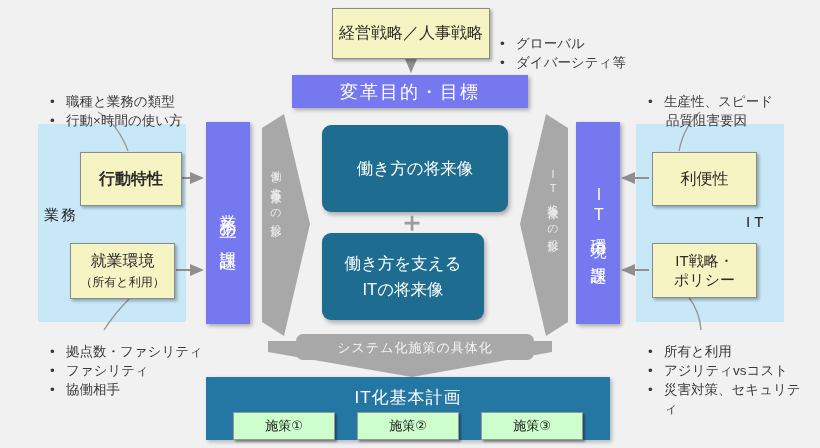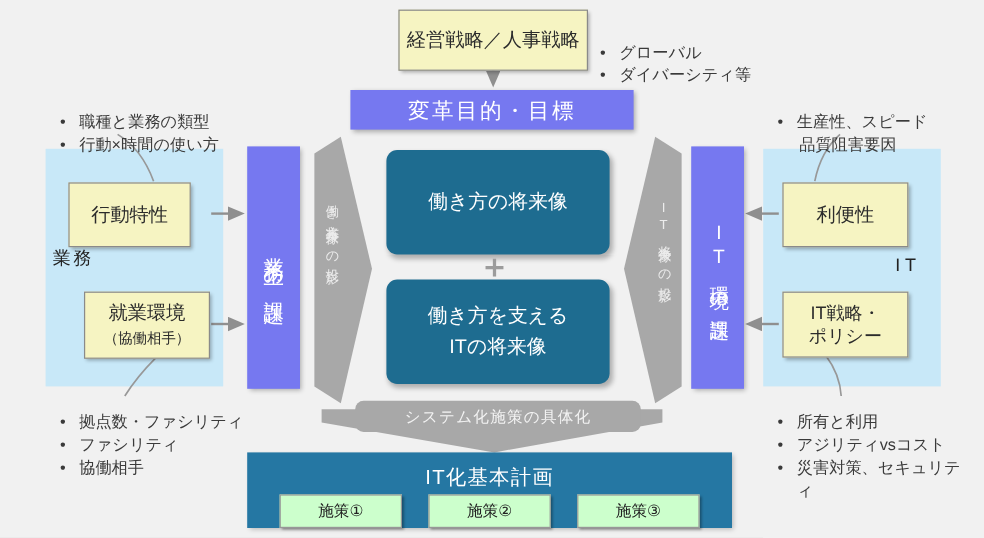--- a/index.html
+++ b/index.html
@@ -107,36 +107,36 @@
   </ul>
 
   <div class="abs pbox" style="left:292px;top:75px;width:236px;height:33px;">
     <span class="goal">変革目的・目標</span>
   </div>
 
   <div class="abs tbox" style="left:322px;top:125px;width:186px;height:87px;">
     <span>働き方の将来像</span>
   </div>
   <div class="abs plus" style="left:397px;top:209px;width:30px;">＋</div>
-  <div class="abs tbox" style="left:322px;top:233px;width:186px;height:87px;">
+  <div class="abs tbox" style="left:322px;top:233px;width:162px;height:87px;">
     <span>働き方を支える</span>
     <span>ITの将来像</span>
   </div>
 
   <ul class="blist" style="left:32px;top:78px;">
     <li>職種と業務の類型</li>
     <li>行動×時間の使い方</li>
   </ul>
   <div class="abs panel-label" style="left:44px;top:206px;">業務</div>
-  <div class="abs ybox" style="left:57px;top:152px;width:100px;height:52px;">
+  <div class="abs ybox" style="left:80px;top:152px;width:100px;height:52px;font-weight:bold;">
     <span class="l1">行動特性</span>
   </div>
   <div class="abs ybox" style="left:70px;top:243px;width:103px;height:54px;">
     <span class="l1">就業環境</span>
-    <span class="l2">（協働相手）</span>
+    <span class="l2">（所有と利用）</span>
   </div>
   <div class="abs pbox" style="left:206px;top:122px;width:44px;height:202px;">
     <span class="vtext">業務上の課題</span>
   </div>
   <div class="abs arrow-label" style="left:268px;top:162px;height:160px;">働き方将来像への投影</div>
   <ul class="blist" style="left:32px;top:328px;">
     <li>拠点数・ファシリティ</li>
     <li>ファシリティ</li>
     <li>協働相手</li>
   </ul>

